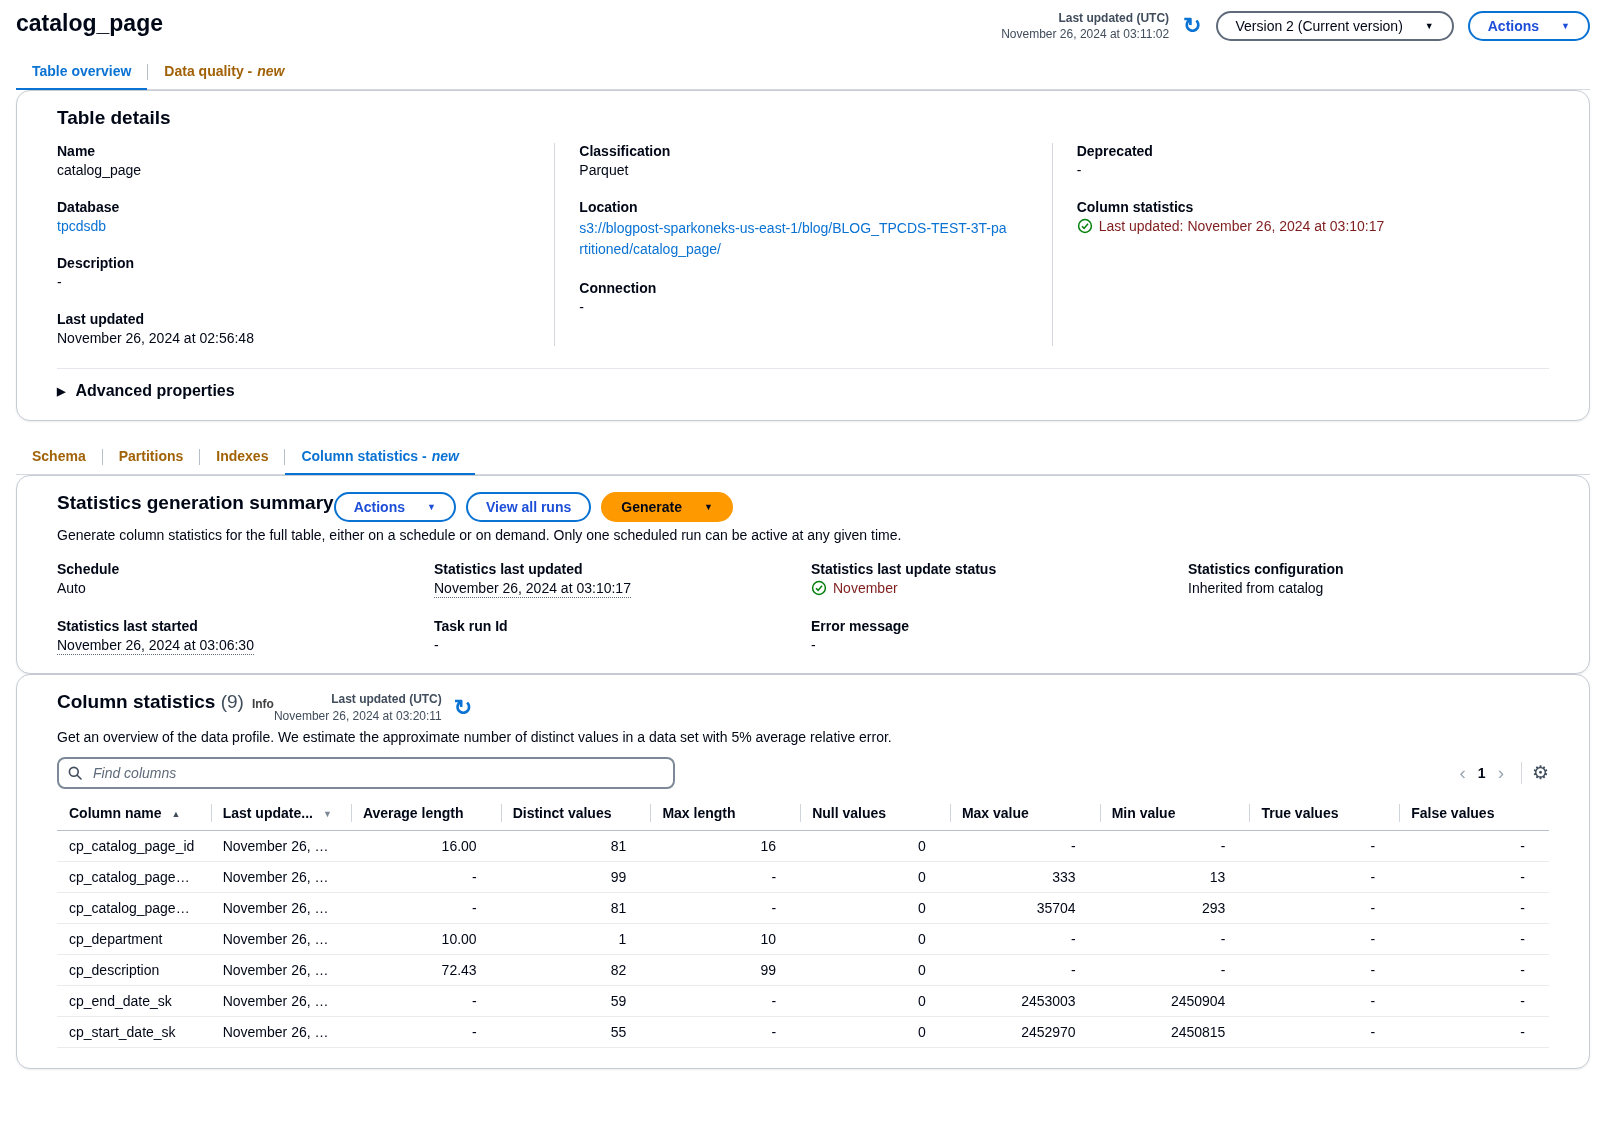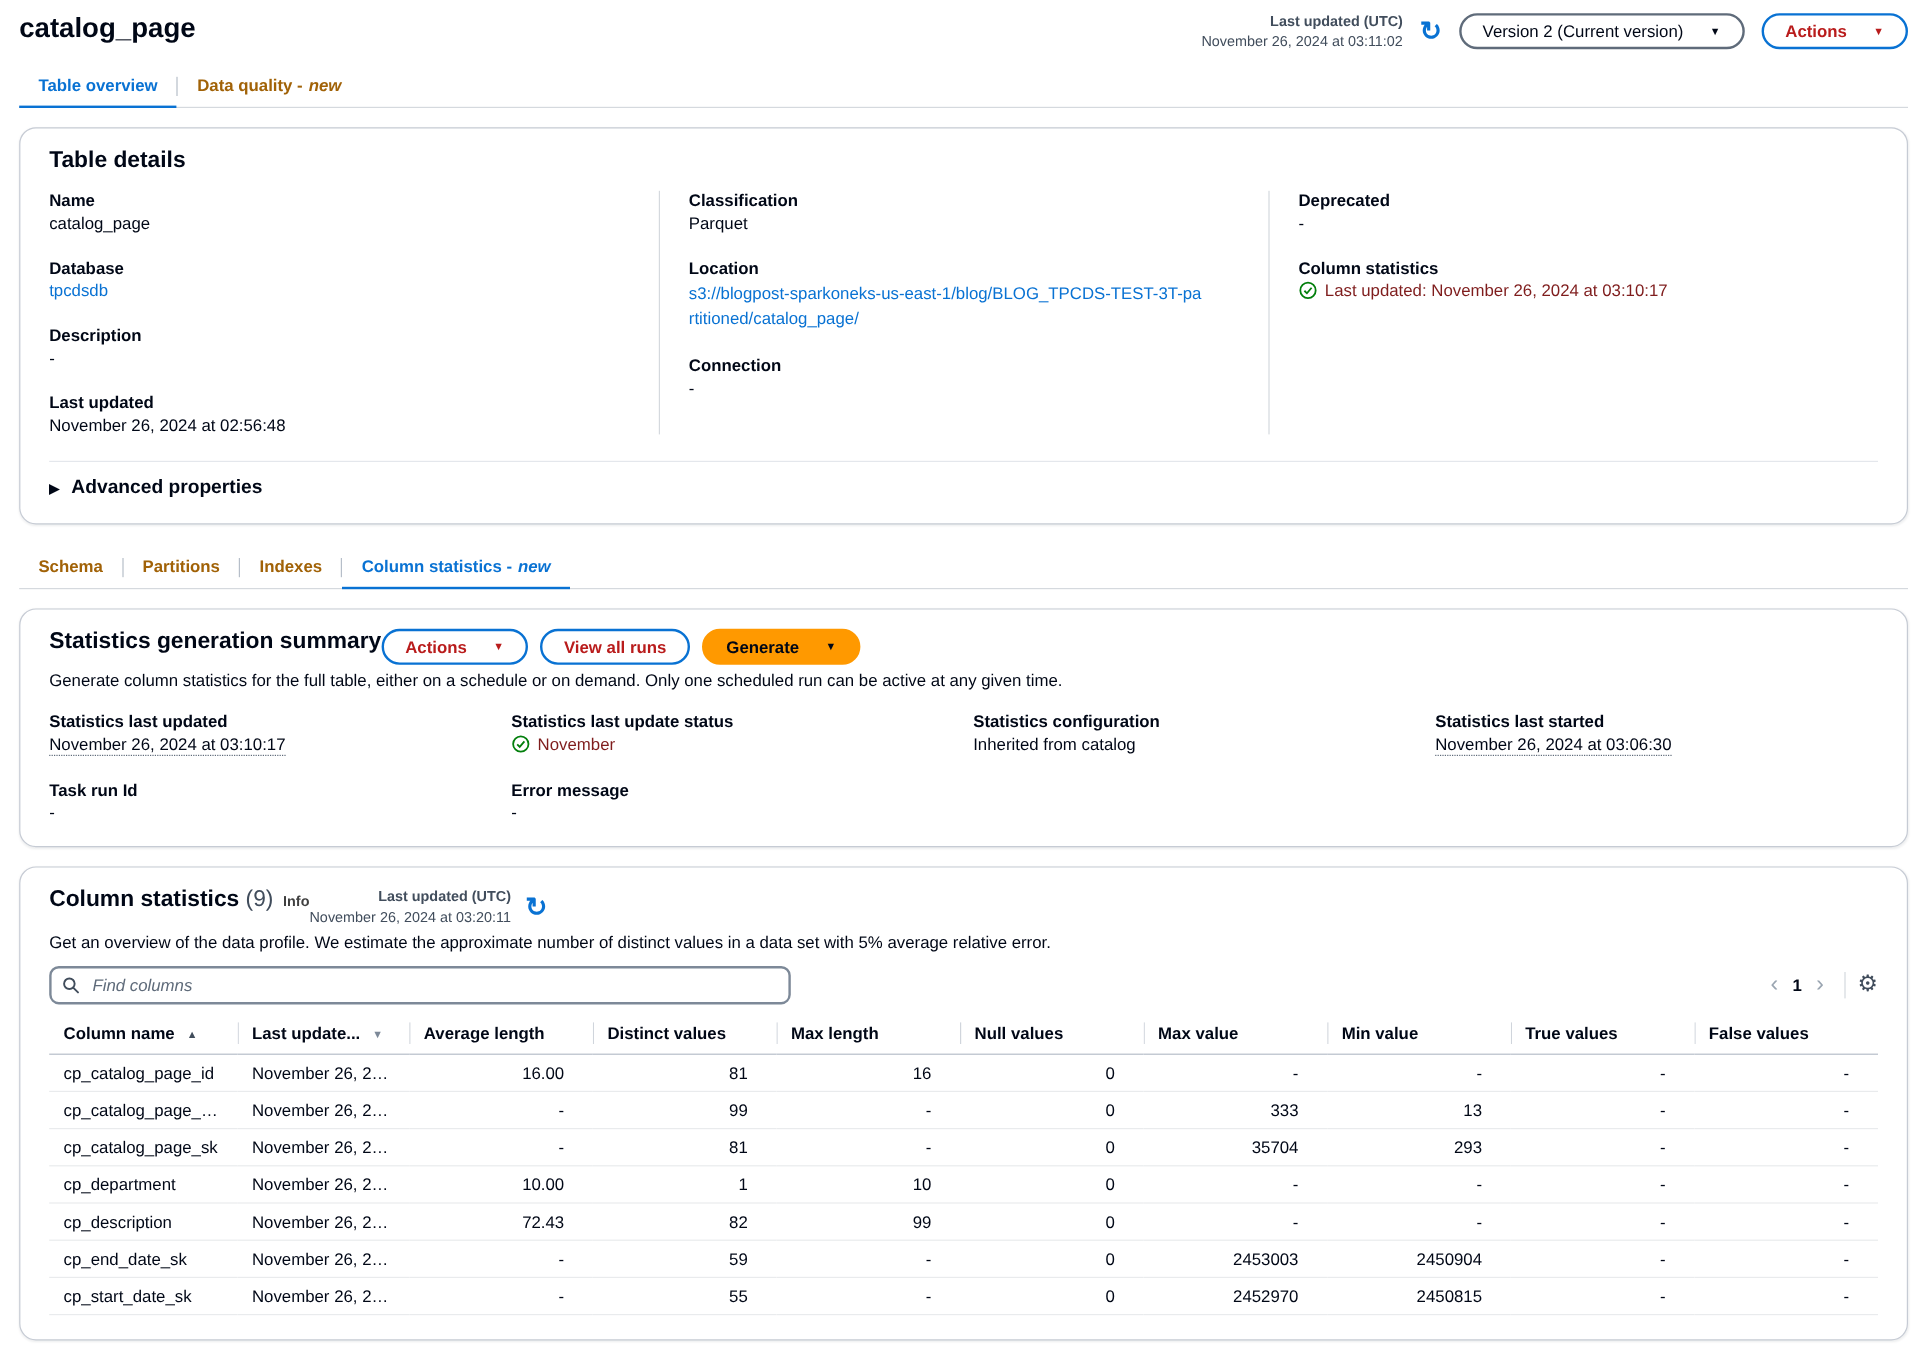--- a/index.html
+++ b/index.html
@@ -18,33 +18,33 @@
   .header-right { display: flex; align-items: center; gap: 14px; }
   .lu { text-align: right; font-size: 12px; color: #414d5c; line-height: 1.35; }
   .lu-label { font-weight: 700; }
   .refresh-btn { color: #0972d3; font-size: 22px; font-weight: 700; line-height: 1; cursor: pointer; user-select: none; }
 
   .btn { display: inline-flex; align-items: center; justify-content: center; gap: 22px;
          border-radius: 20px; padding: 5px 18px; font-size: 14px; font-weight: 700;
          background: #fff; border: 2px solid #5f6b7a; cursor: pointer; font-family: inherit; white-space: nowrap; }
   .btn .caret { font-size: 9px; line-height: 1; }
   .btn-neutral { border-color: #5f6b7a; color: #000716; font-weight: 400; min-width: 210px; justify-content: space-between; }
-  .btn-secondary { border-color: #0972d3; color: #b91c1c; }
+  .btn-secondary { border-color: #0972d3; color: #1d4ed8; }
   .btn-primary { border-color: #ff9900; background: #ff9900; color: #000716; }
 
   
   .tabs { display: flex; align-items: stretch; border-bottom: 1px solid #d5d9de; margin-top: 4px; }
   .tab { display: flex; align-items: center; gap: 5px; padding: 9px 16px; font-weight: 700; font-size: 14px;
          color: #a16207; cursor: pointer; border-bottom: 2px solid transparent; margin-bottom: -1px; }
   .tab.active { color: #0972d3; border-bottom-color: #0972d3; }
   .tab em { font-style: italic; font-weight: 700; }
   .tab-sep { width: 1px; height: 16px; background: #b6bec9; align-self: center; }
 
   
-  .card { border: 1px solid #c6cbd4; border-radius: 14px; padding: 16px 24px 20px; margin-top: 16px;
+  .card { border: 1px solid #c6cbd4; border-radius: 14px; padding: 16px 40px 20px; 
           background: #fff; box-shadow: 0 1px 2px rgba(0,28,36,.08); }
   .card h2 { font-size: 19px; margin: 0; font-weight: 700; }
   .card-head { display: flex; justify-content: flex-start; align-items: flex-start; }
   .head-actions { display: flex; gap: 10px; align-items: center; }
   .card-desc { margin: 5px 0 0; font-size: 14px; }
 
   
   .details-grid { display: grid; grid-template-columns: 1fr 1fr 1fr; margin-top: 14px; }
   .dcol { display: flex; flex-direction: column; gap: 21px; padding-right: 24px; }
   .dcol + .dcol { border-left: 1px solid #d5d9de; padding-left: 24px; }
@@ -222,20 +222,24 @@
         </button>
         <button class="btn btn-primary">
           <span>Generate</span>
           <span class="caret">▼</span>
         </button>
       </div>
     </div>
     <p class="card-desc">Generate column statistics for the full table, either on a schedule or on demand. Only one scheduled run can be active at any given time.</p>
     <div class="summary-grid">
       <div class="field">
+        <div class="f-label">Schedule</div>
+        <div class="f-value">Auto</div>
+      </div>
+      <div class="field">
         <div class="f-label">Statistics last updated</div>
         <div class="f-value"><span class="dotted">November 26, 2024 at 03:10:17</span></div>
       </div>
       <div class="field">
         <div class="f-label">Statistics last update status</div>
         <div class="success-line">
           <svg viewBox="0 0 16 16" width="16" height="16">
             <circle cx="8" cy="8" r="6.4" fill="none" stroke="#037f0c" stroke-width="1.5"></circle>
             <path d="M5 8.3 L7.1 10.4 L11 5.8" fill="none" stroke="#037f0c" stroke-width="1.5"></path>
           </svg>

